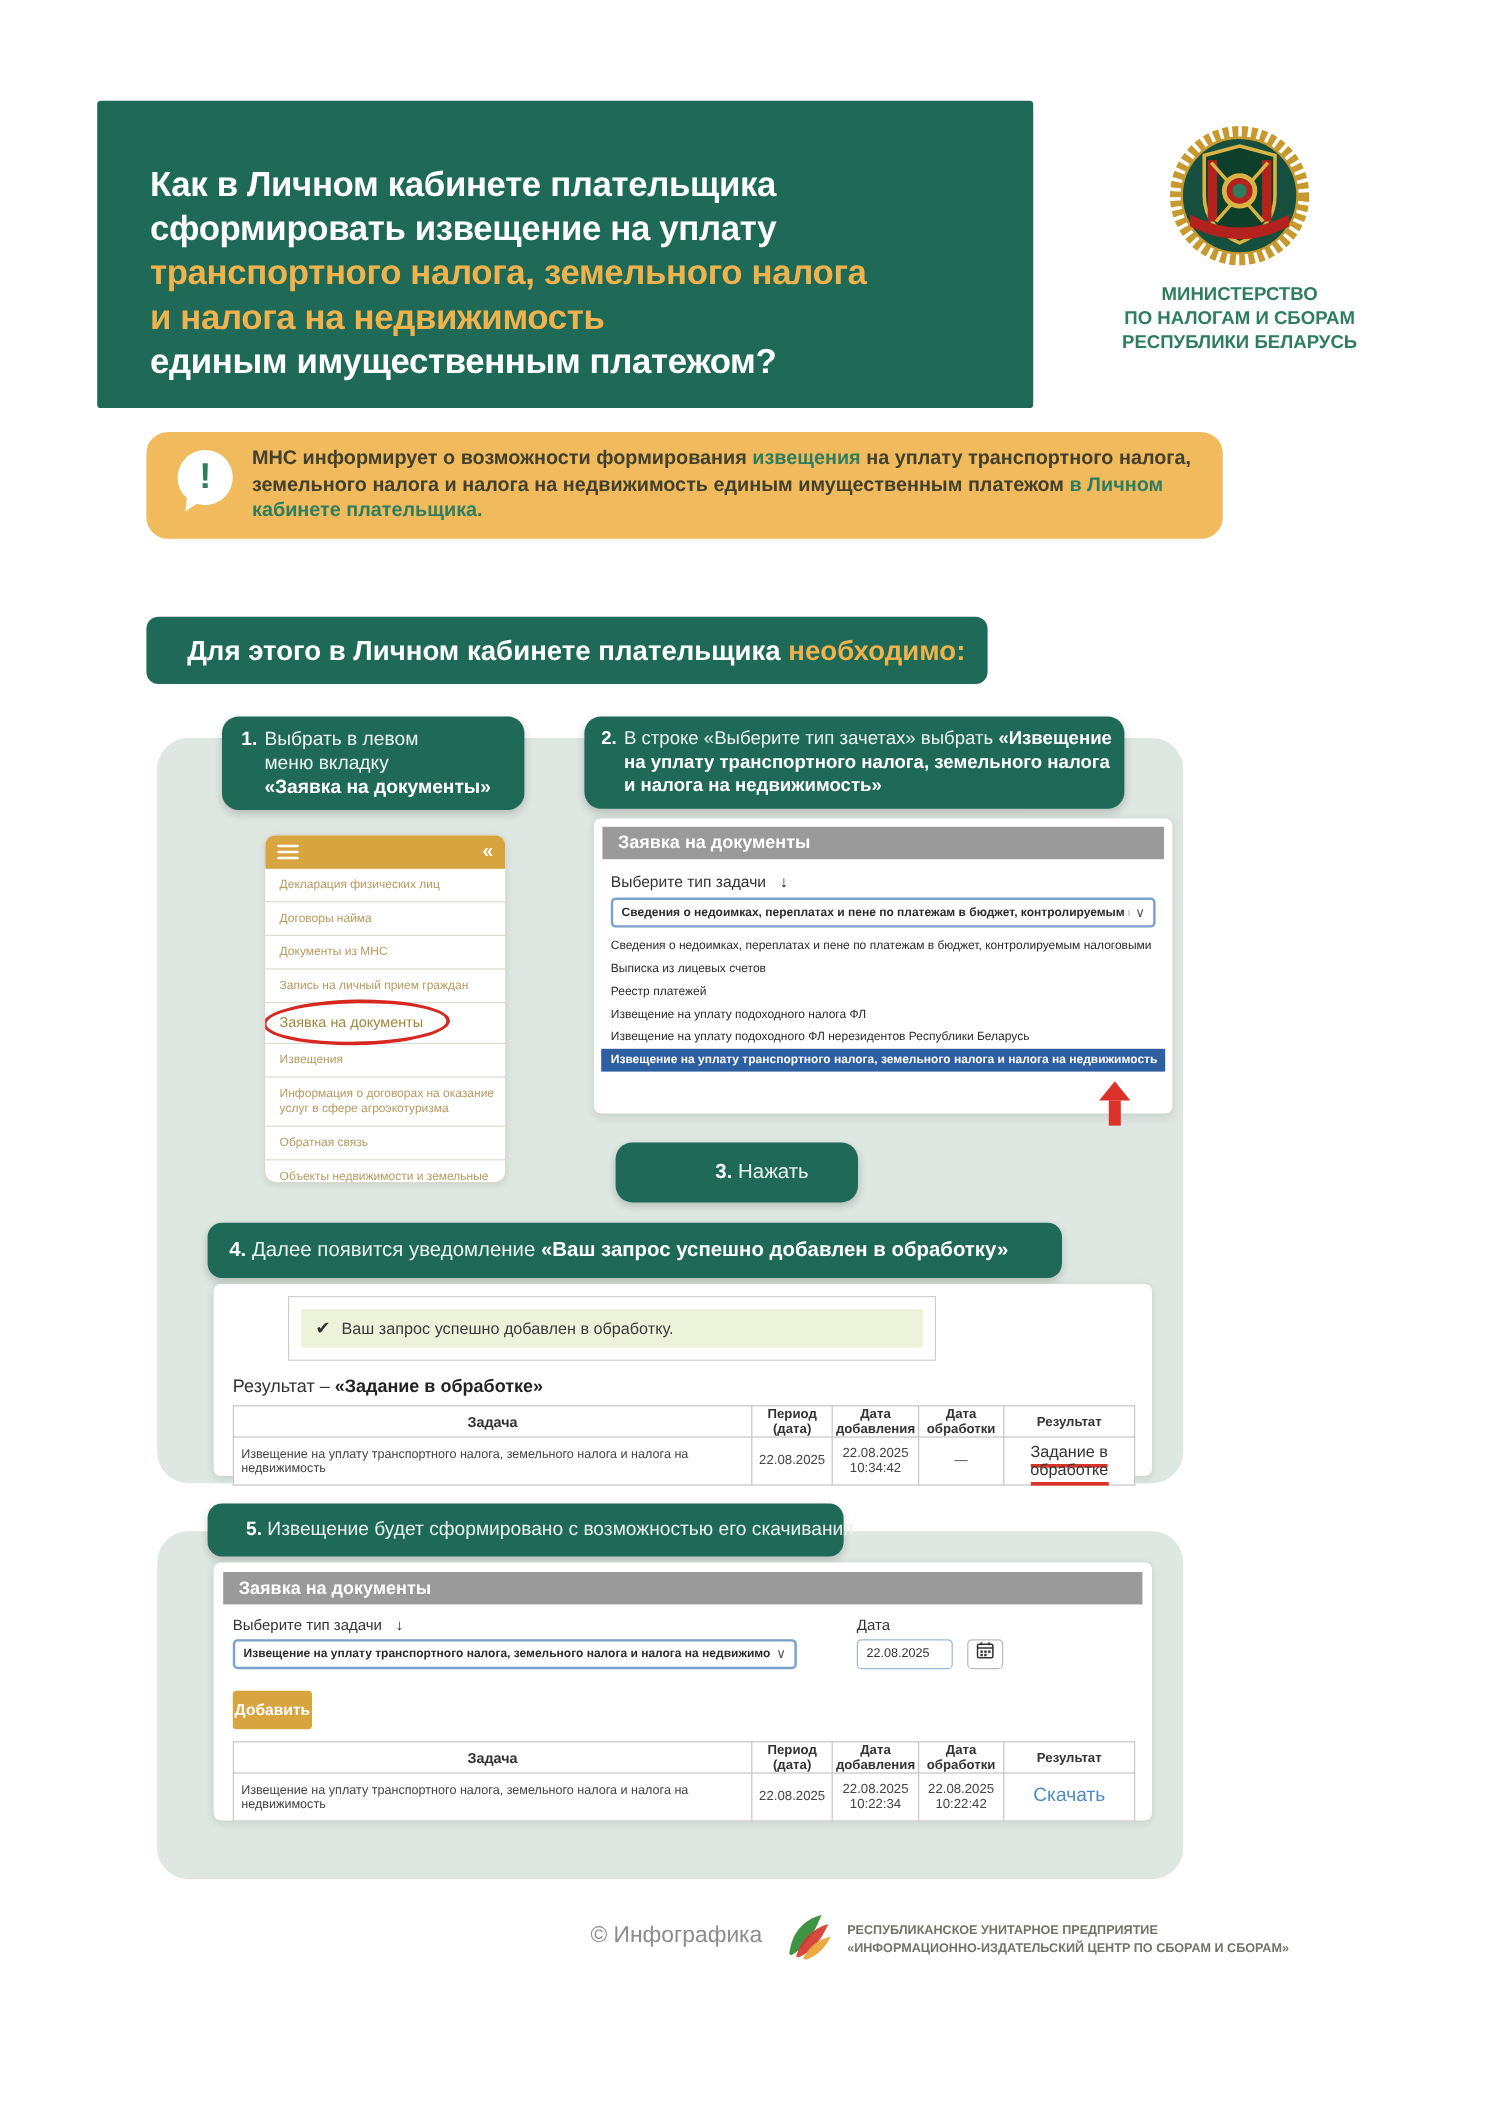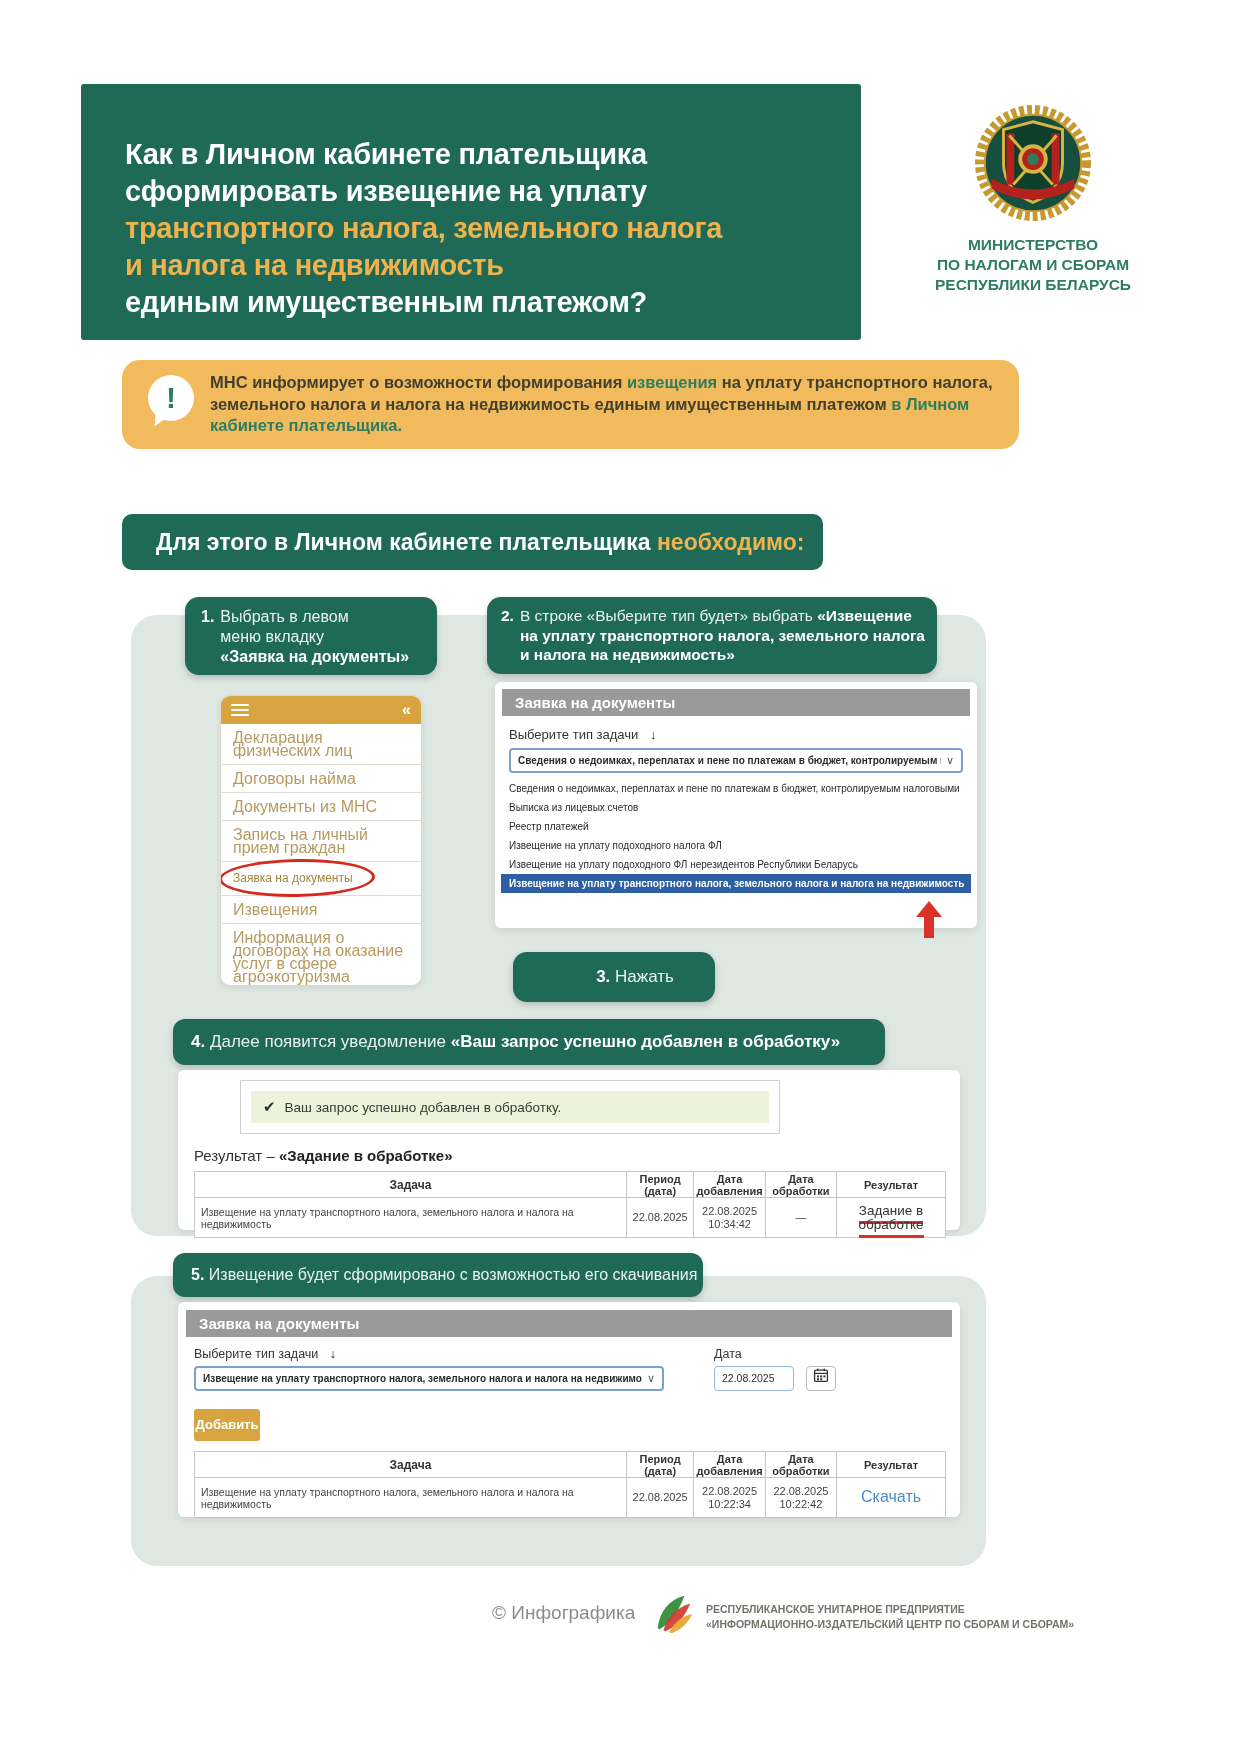--- a/index.html
+++ b/index.html
@@ -40,33 +40,33 @@
 
   
   .stepbox{background:var(--green);border-radius:14px;color:#e9f2ee;font-size:16px;
       box-shadow:0 3px 7px rgba(0,0,0,.18);}
   .num{font-weight:bold;color:#fff;}
   .b{font-weight:bold;color:#fff;}
   .step1{left:185px;top:575px;width:252px;height:78px;padding:10px 10px 0 16px;display:flex;gap:6px;line-height:20px;}
   .step2{left:487px;top:575px;width:450px;height:77px;padding:9px 10px 0 14px;display:flex;gap:6px;font-size:15.5px;line-height:19.5px;}
   .step3{left:513px;top:930px;width:202px;height:50px;line-height:50px;text-align:center;font-size:17px;padding-left:42px;}
   .bar4{left:173px;top:997px;width:712px;height:46px;line-height:46px;padding-left:18px;font-size:17px;border-radius:12px;white-space:nowrap;}
-  .bar5{left:173px;top:1231px;width:530px;height:44px;line-height:44px;padding-left:18px;font-size:16px;border-radius:12px;white-space:nowrap;}
+  .bar5{left:173px;top:1231px;width:530px;height:44px;line-height:44px;padding-left:32px;font-size:16px;border-radius:12px;white-space:nowrap;}
 
   .white-card{background:#fff;border-radius:6px;box-shadow:0 2px 8px rgba(0,0,0,.10);}
 
   
   .menu-card{left:220px;top:673px;width:202px;height:291px;border-radius:10px;overflow:hidden;
       border:1px solid #d8d8cd;background:#fff;box-shadow:0 2px 6px rgba(0,0,0,.08);}
   .menu-hd{height:28px;background:var(--gold);display:flex;align-items:center;justify-content:space-between;padding:0 10px;}
   .burger{width:18px;cursor:pointer;}
   .burger i{display:block;height:2.5px;background:#fff;margin:2.5px 0;border-radius:1px;}
   .collapse{color:#fff;font-weight:bold;font-size:16px;cursor:pointer;}
   .menu-list{list-style:none;margin:0;padding:0;}
-  .menu-list li{padding:7px 8px 7px 12px;border-bottom:1px solid #ddddd2;font-size:16px;color:#b79a60;line-height:13px;position:relative;cursor:pointer;}
+  .menu-list li{padding:7px 8px 7px 12px;border-bottom:1px solid #ddddd2;font-size:10px;color:#b79a60;line-height:13px;position:relative;cursor:pointer;}
   .menu-list li:last-child{border-bottom:none;}
   .menu-list li.active{font-size:12px;color:#a1863f;padding:10px 8px 10px 12px;}
   .red-ellipse{position:absolute;left:-2px;top:-3px;width:156px;height:38px;border:3px solid #d6281e;
       border-radius:50%;transform:rotate(-1deg);pointer-events:none;}
 
   
   .win2{left:495px;top:660px;width:482px;height:246px;}
   .win-hd{margin:7px;height:27px;background:#9a9a9a;color:#fff;font-weight:bold;font-size:15px;line-height:27px;padding-left:13px;}
   .sel-label{margin:11px 14px 6px;font-size:13px;color:#333;}
   .ar{font-weight:bold;margin-left:8px;color:#222;}
@@ -202,21 +202,21 @@
       <li>Извещения</li>
       <li>Информация о договорах на оказание услуг в сфере агроэкотуризма</li>
       <li>Обратная связь</li>
       <li>Объекты недвижимости и земельные участки</li>
     </ul>
   </div>
 
   <div class="abs stepbox step2">
     <span class="num">2.</span>
     <span>
-      <span>В строке «Выберите тип будет» выбрать</span>
+      <span>В строке «Выберите тип зачетах» выбрать</span>
       <span class="b">«Извещение на уплату транспортного налога, земельного налога и налога на недвижимость»</span>
     </span>
   </div>
 
   <div class="abs white-card win2">
     <div class="win-hd">Заявка на документы</div>
     <div class="sel-label">
       <span>Выберите тип задачи</span>
       <span class="ar">↓</span>
     </div>

